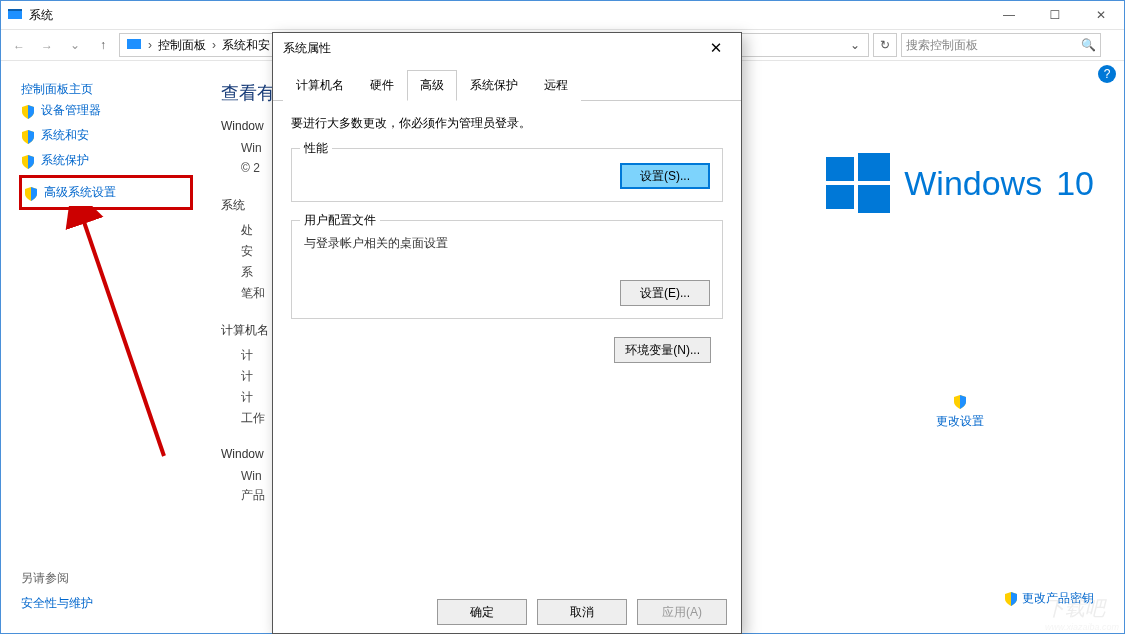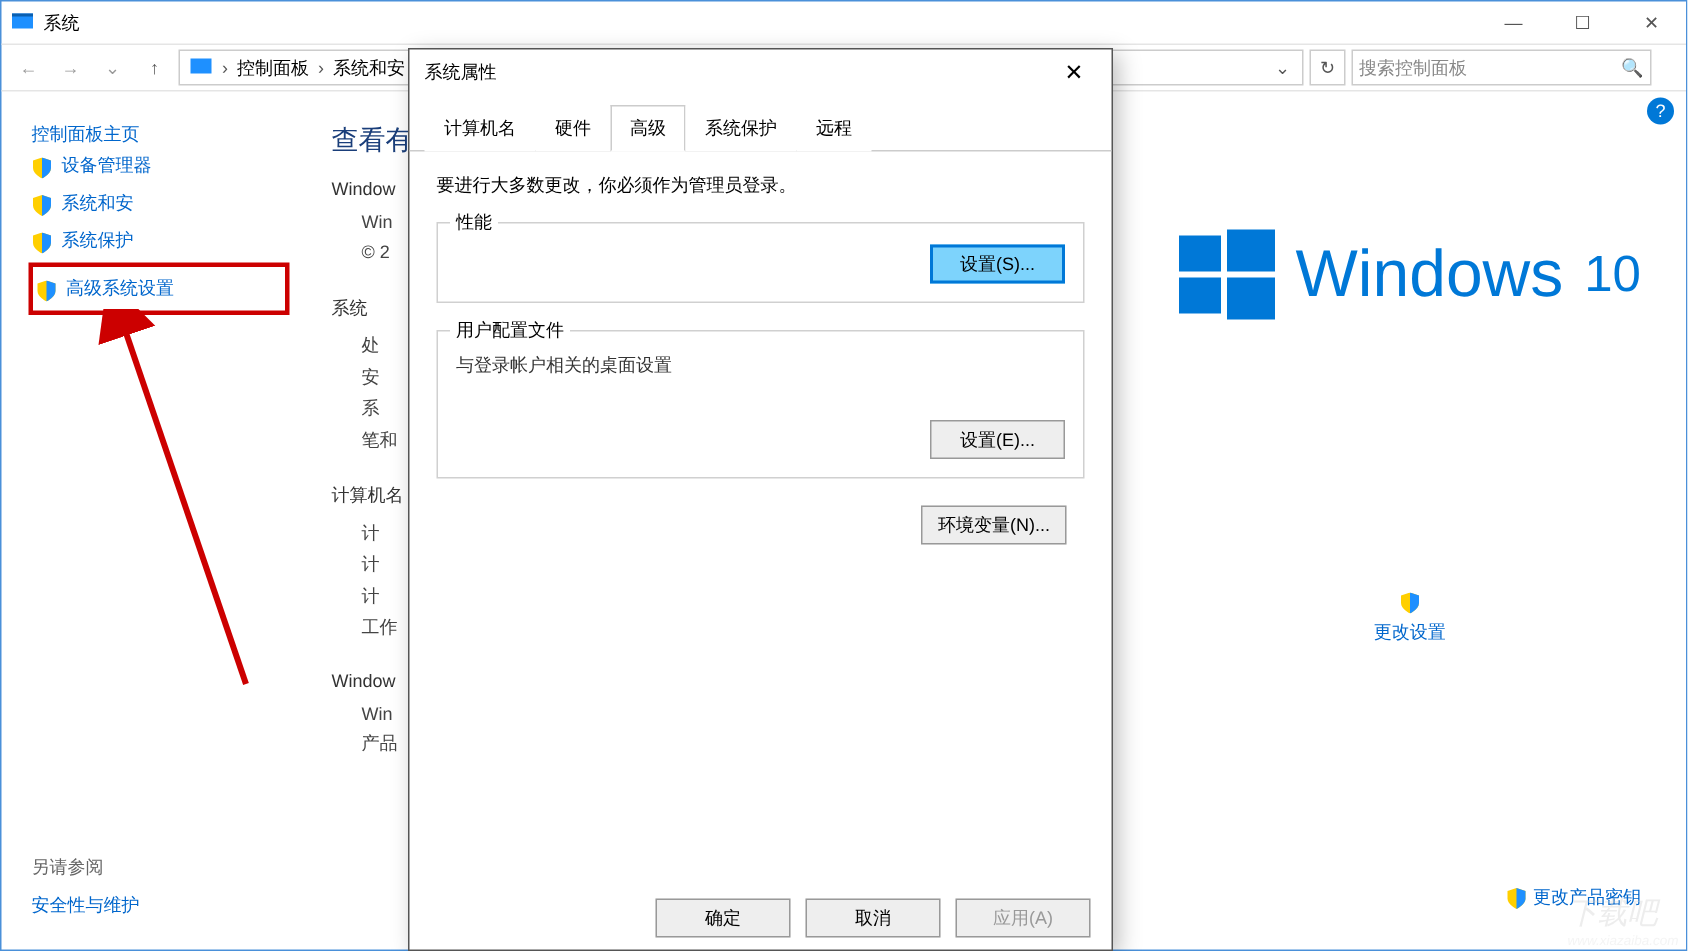--- a/index.html
+++ b/index.html
@@ -37,21 +37,21 @@
   .content { flex:1; padding:20px 30px 10px 20px; position:relative; }
   .content h1 { font-size:18px; font-weight:400; color:#1a3e7a; margin:0 0 14px 0; }
   .content .sec { margin-bottom:18px; }
   .content .lead { color:#333; margin-bottom:6px; }
   .content .row { padding:2px 0 2px 20px; color:#444; }
   .content .copy { padding:4px 0 4px 20px; color:#444; }
 
   .rightcol { position:absolute; right:30px; top:90px; text-align:center; }
   .winlogo { display:flex; align-items:center; gap:14px; }
   .winlogo svg { width:64px; height:64px; }
-  .winlogo .txt1 { font-size:44px; color:#0078d7; font-weight:300; }
+  .winlogo .txt1 { font-size:34px; color:#0078d7; font-weight:300; }
   .winlogo .txt2 { font-size:34px; color:#0078d7; font-weight:300; }
   .chglink { display:flex; align-items:center; gap:4px; justify-content:flex-end; color:#0066cc; margin-top:180px;flex-direction:column; }
   .chglink2 { display:flex; align-items:center; gap:4px; justify-content:flex-end; color:#0066cc; margin-top:160px; }
   .helpdot { position:absolute; right:8px; top:4px; width:18px; height:18px; border-radius:50%; background:#0078d7; color:#fff; display:flex; align-items:center; justify-content:center; font-size:12px; }
 
   
   .dialog { position:absolute; left:272px; top:32px; width:470px; height:602px; background:#fff; border:1px solid #555; box-shadow:4px 4px 14px rgba(0,0,0,.25); }
   .dlg-title { height:30px; display:flex; align-items:center; padding:0 10px; }
   .dlg-title .t { flex:1; }
   .dlg-close { width:30px; height:30px; display:flex; align-items:center; justify-content:center; font-size:15px; }

